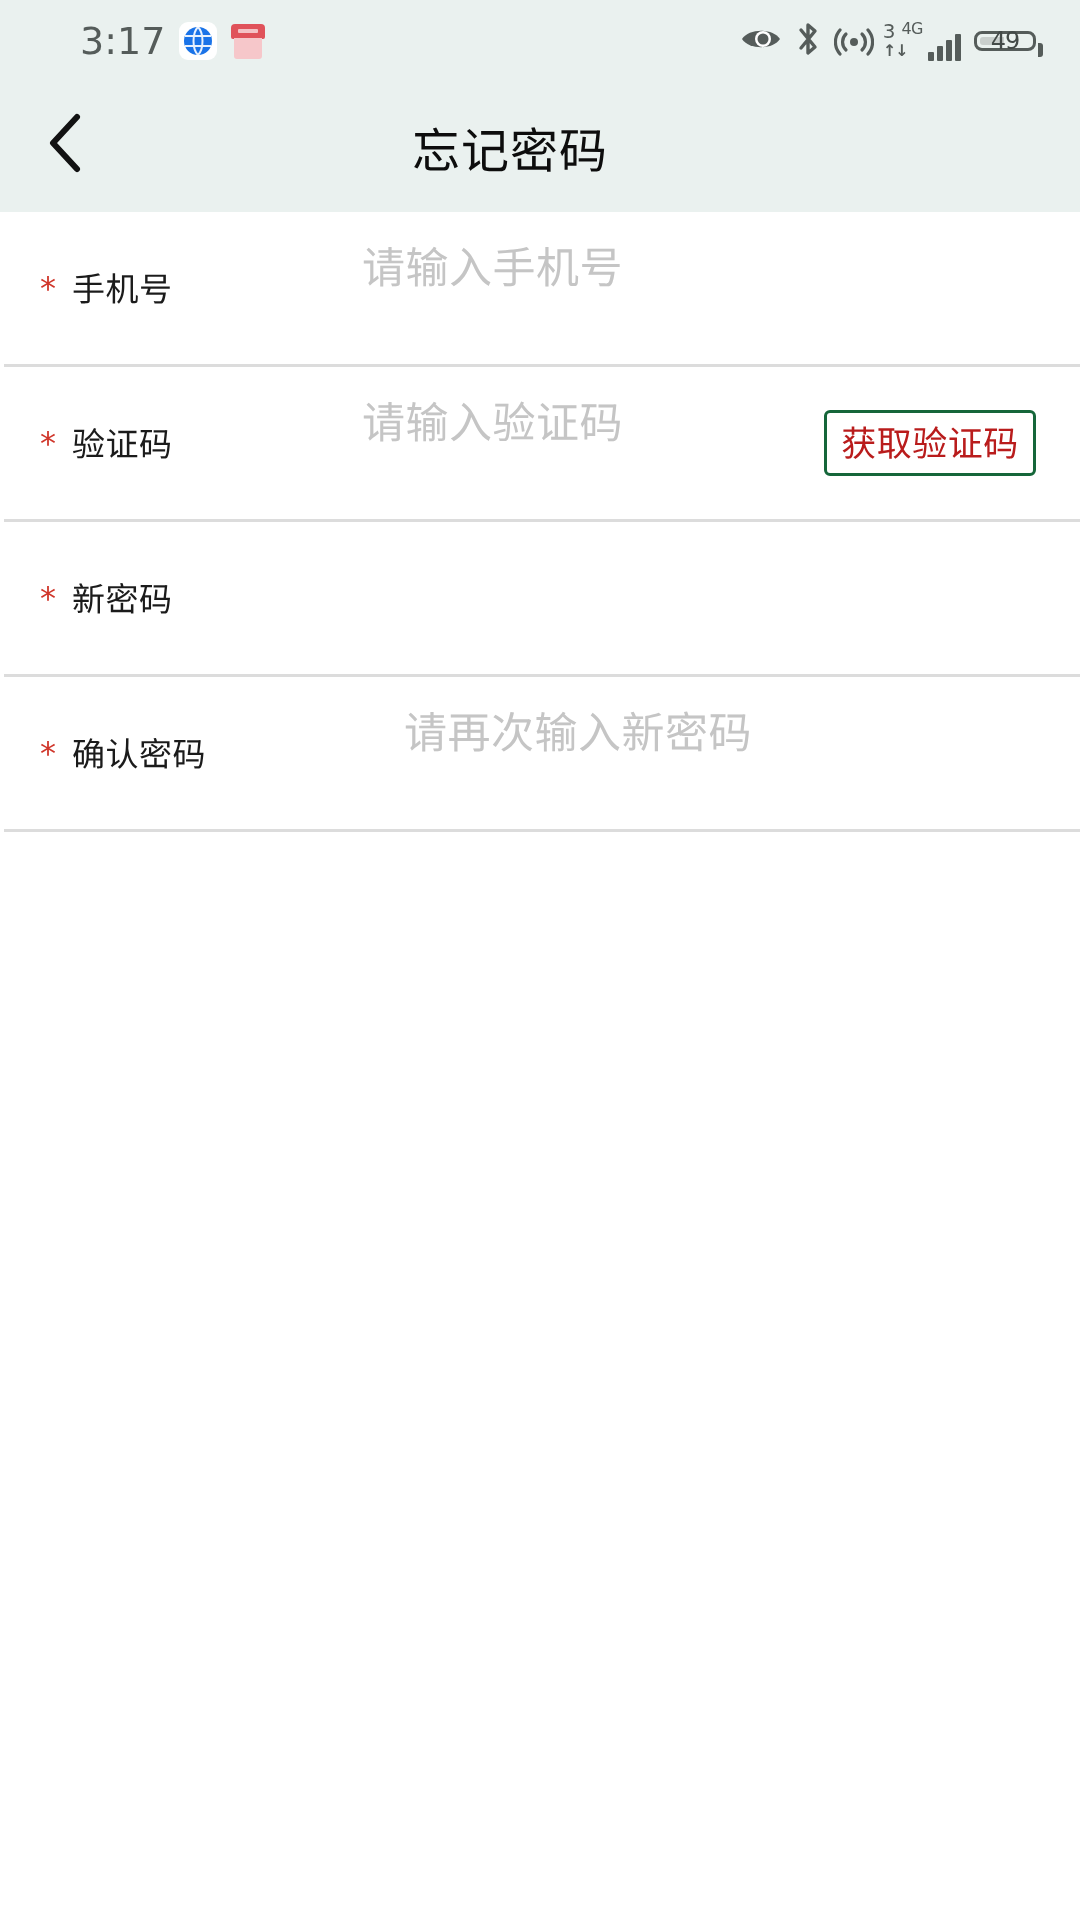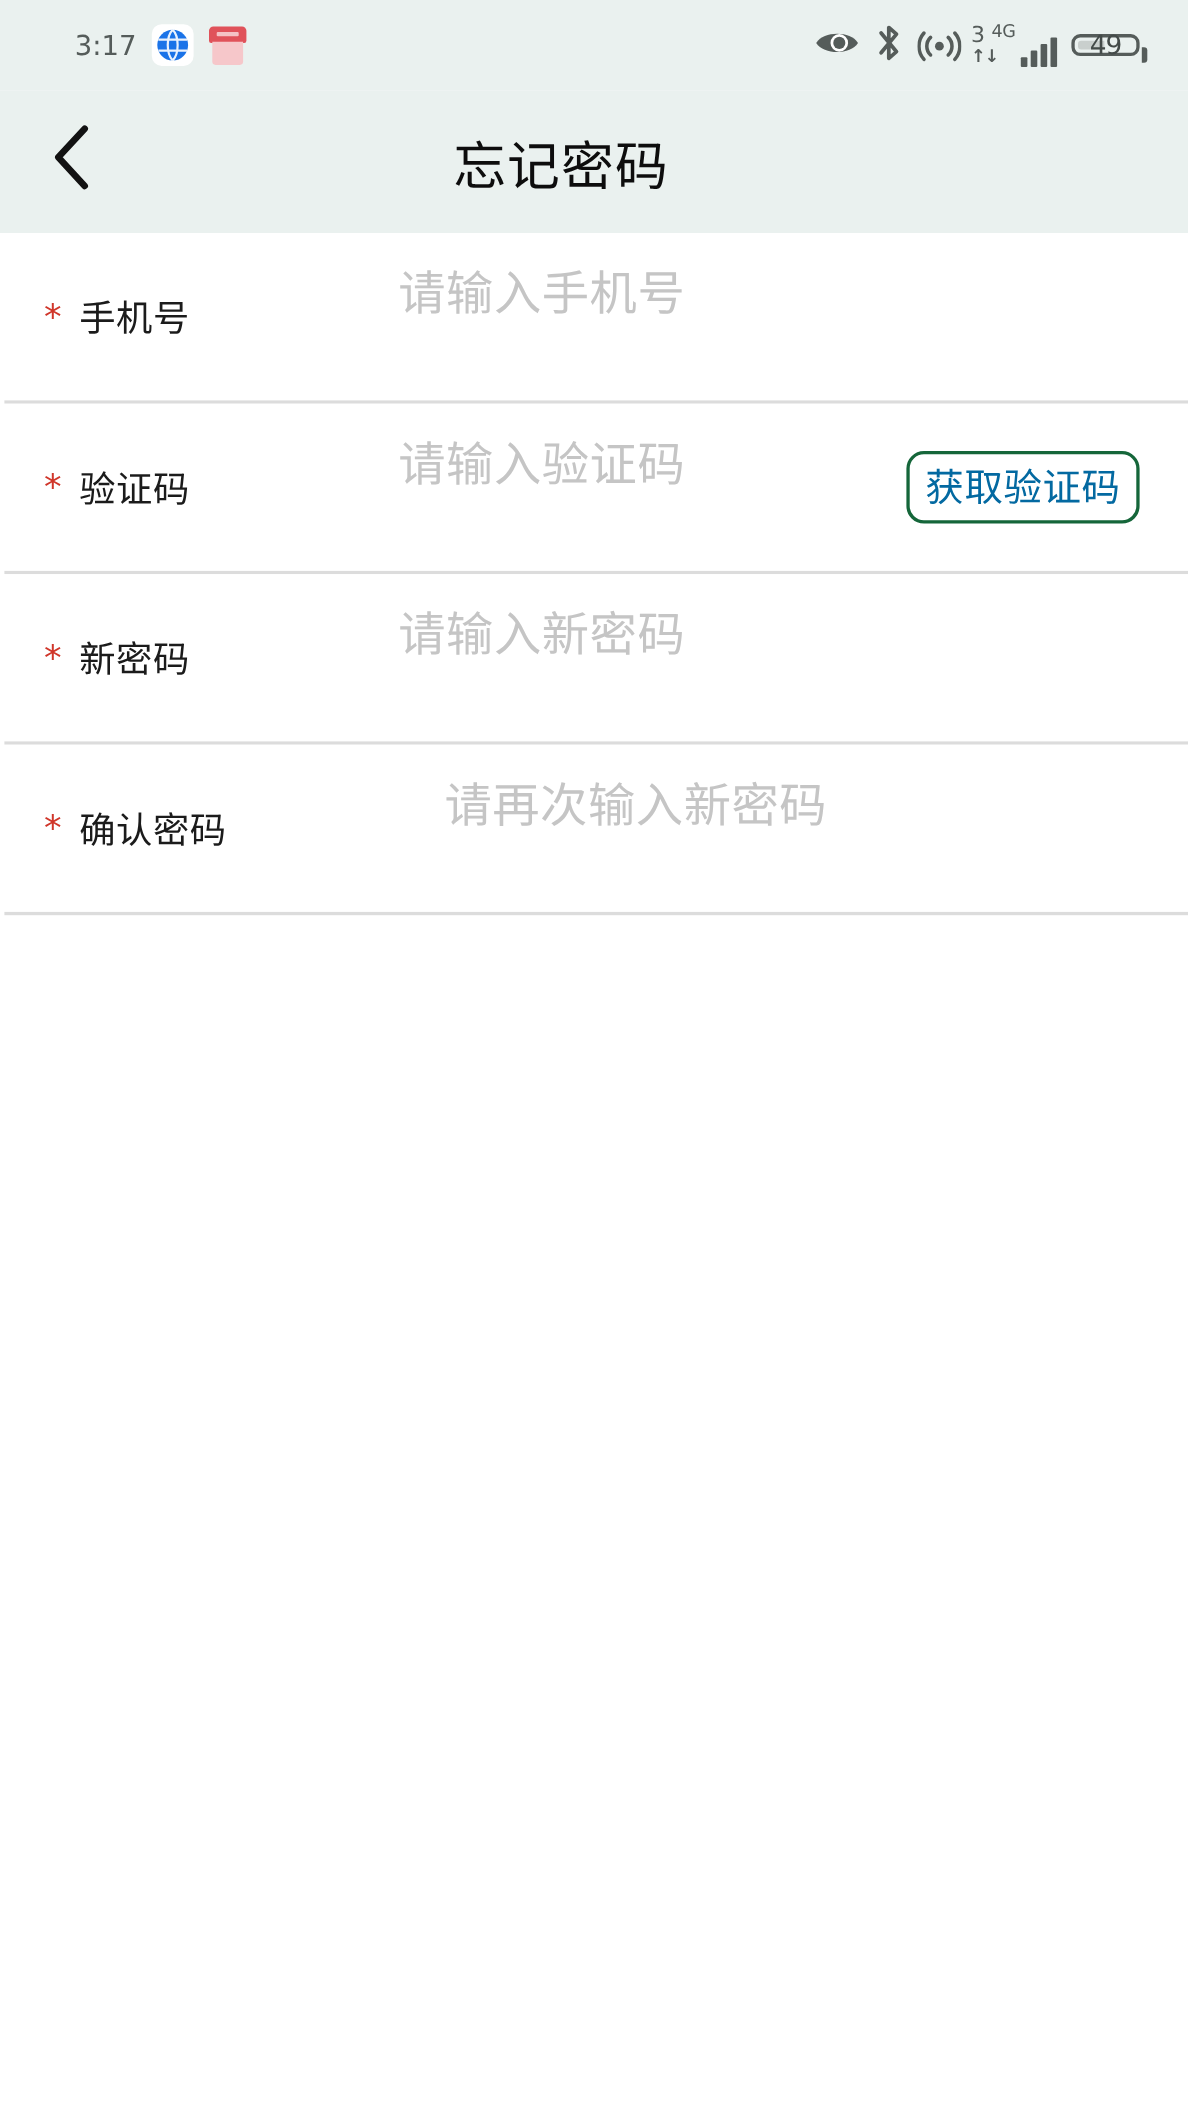--- a/index.html
+++ b/index.html
@@ -35,26 +35,27 @@
     justify-content: space-between;
     padding: 0 44px 0 68px;
     box-sizing: border-box;
   }
   .status-left {
     display: flex;
     align-items: center;
     gap: 14px;
   }
   .status-clock {
-    font-size: 25px;
+    font-size: 38px;
     color: #555c5a;
     font-family: "DejaVu Sans", sans-serif;
     letter-spacing: 0px;
     line-height: 1;
     font-weight: 400;
+    margin-left: 12px;
   }
   .app-badge-globe {
     width: 38px;
     height: 38px;
     border-radius: 9px;
     background: #ffffff;
     display: flex;
     align-items: center;
     justify-content: center;
     flex: none;
@@ -292,23 +293,23 @@
   .row-input.wide { width: 560px; margin-left: 42px; }
 
   .code-button {
     position: absolute;
     right: 44px;
     top: 50%;
     transform: translateY(-50%);
     width: 212px;
     height: 66px;
     border: 3px solid #15663a;
-    border-radius: 16px;
-    background: #ffffff;
-    color: #0369a1;
+    border-radius: 6px;
+    background: #ffffff;
+    color: #b91c1c;
     font-family: "Liberation Sans", "DejaVu Sans", sans-serif;
     font-size: 35px;
     letter-spacing: 0.5px;
     display: flex;
     align-items: center;
     justify-content: center;
     box-sizing: border-box;
     cursor: pointer;
     padding: 0;
     line-height: 1;
@@ -411,21 +412,20 @@
       <span class="req-star">*</span>
       <span class="row-label">验证码</span>
       <input class="row-input" type="text" placeholder="请输入验证码" style="">
       <button class="code-button">获取验证码</button>
     </div>
     <div class="divider"></div>
 
     <div class="form-row">
       <span class="req-star">*</span>
       <span class="row-label">新密码</span>
-      <input class="row-input" type="password" placeholder="请输入新密码" style="">
     </div>
     <div class="divider"></div>
 
     <div class="form-row">
       <span class="req-star">*</span>
       <span class="row-label">确认密码</span>
       <input class="row-input wide" type="password" placeholder="请再次输入新密码" style="">
     </div>
     <div class="divider"></div>
 

